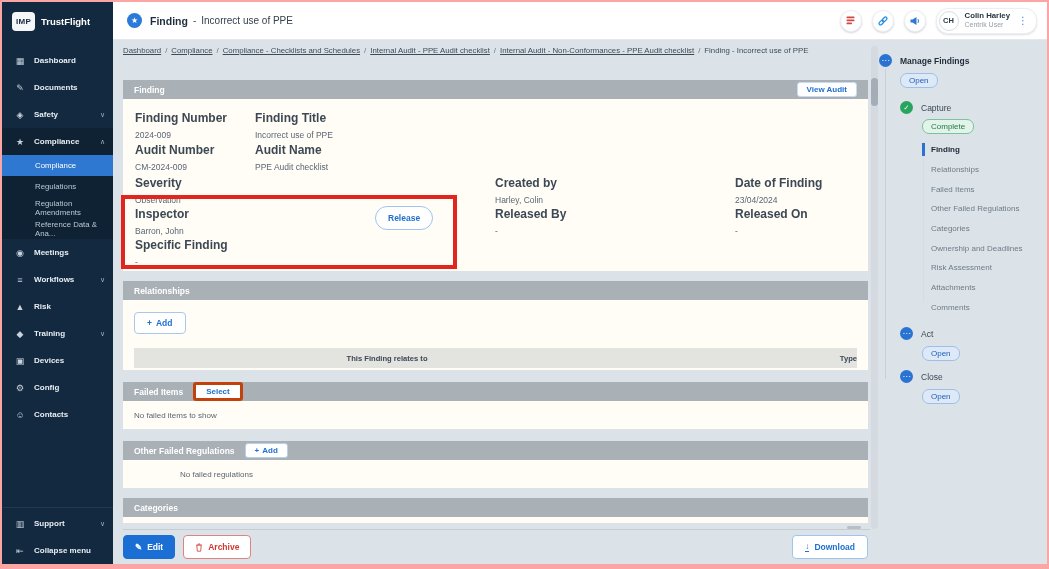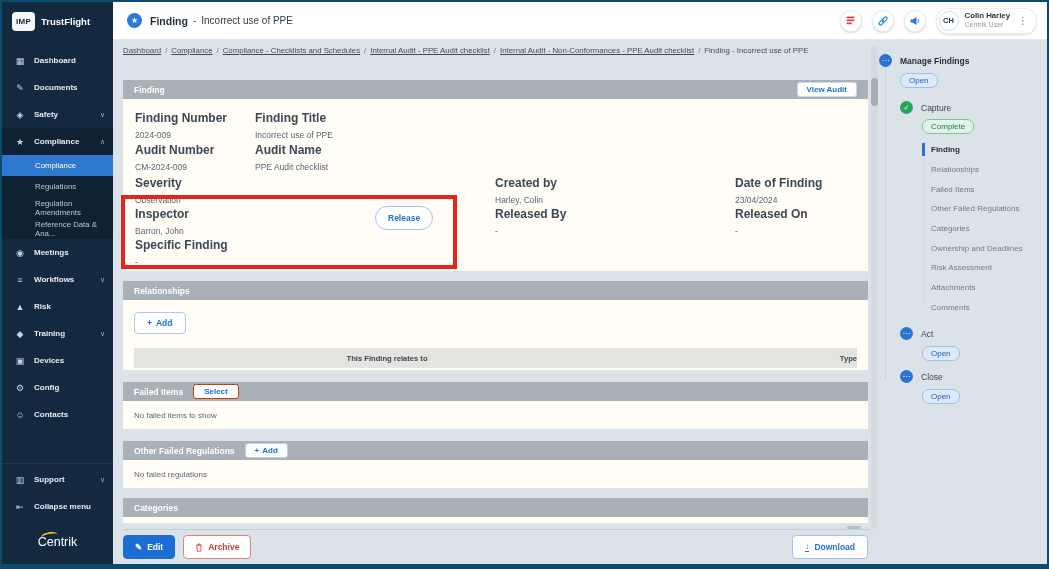--- a/index.html
+++ b/index.html
@@ -1,17 +1,17 @@
 <!DOCTYPE html>
 <html><head>
 <meta charset="utf-8">
 <style>
   * { box-sizing: border-box; margin: 0; padding: 0; }
   body { margin:0; font-family:"Liberation Sans","DejaVu Sans",sans-serif; }
-  .page { position:relative; width:1049px; height:569px; background:#0c4a6e; overflow:hidden; }
+  .page { position:relative; width:1049px; height:569px; background:#fca5a5; overflow:hidden; }
   .frame { position:absolute; top:2px; left:2px; right:2px; bottom:5px; background:#dce3e8; overflow:hidden; }
 
   
   .sidebar { position:absolute; left:0; top:0; bottom:0; width:111px; background:#13293f; display:flex; flex-direction:column; }
   .logo-row { height:38px; display:flex; align-items:center; gap:6px; padding-left:10px; flex:none; }
   .logo-badge { width:23px; height:19px; background:#f4f6f8; border-radius:4px; color:#16293e; font-size:8px; font-weight:700; display:flex; align-items:center; justify-content:center; letter-spacing:.3px; }
   .brand-name { color:#fff; font-size:9.5px; font-weight:700; }
   .nav { flex:none; margin-top:7px; }
   .nav-item { height:27px; display:flex; align-items:center; gap:8px; padding:0 8px 0 12px; color:#e7edf3; font-size:8px; font-weight:700; cursor:pointer; }
   .nicon { width:12px; text-align:center; font-size:9px; color:#c7d2dd; font-weight:400; }
@@ -50,21 +50,21 @@
   .main-col { position:absolute; left:121px; top:78px; width:745px; }
   .panel-header { height:19px; background:#a9b0b6; color:#fff; font-weight:700; font-size:8.5px; display:flex; align-items:center; gap:10px; padding:0 11px; }
   .panel-body { background:#fffdf6; position:relative; }
   .flabel { font-size:12px; font-weight:700; color:#3c4854; margin-bottom:5px; }
   .fvalue { font-size:8.5px; color:#5a6673; }
   .field { position:absolute; }
   .btn-view-audit { margin-left:auto; background:#fff; border:1px solid #c7dbf4; border-radius:3px; color:#2070d0; font-size:8px; font-weight:700; padding:2px 9px; cursor:pointer; }
   .btn-release { position:absolute; left:252px; top:107px; background:#fff; border:1px solid #9fc4ef; border-radius:12px; color:#2070d0; font-size:8.5px; font-weight:600; padding:6px 12px; cursor:pointer; }
   .btn-add { display:inline-flex; align-items:center; gap:4px; background:#fff; border:1px solid #a9c8ee; border-radius:4px; color:#2070d0; font-size:8.5px; font-weight:700; padding:5px 12px; cursor:pointer; }
   .btn-add-small { display:inline-flex; align-items:center; gap:3px; background:#fff; border:1px solid #b9cfe8; border-radius:3px; color:#2070d0; font-size:8px; font-weight:700; padding:2px 9px; cursor:pointer; }
-  .btn-select { background:#fff; border:1px solid #c2410c; border-radius:3px; color:#2070d0; font-size:8px; font-weight:700; padding:2px 10px; cursor:pointer; }
+  .btn-select { background:#fff; border:3px solid #c2410c; border-radius:3px; color:#2070d0; font-size:8px; font-weight:700; padding:2px 10px; cursor:pointer; }
   .table-head { margin-top:14px; height:20px; background:#e3e3e0; display:flex; align-items:center; }
   .th-relates { flex:0 0 70%; text-align:center; font-size:7.6px; font-weight:700; color:#3c4854; }
   .th-type { flex:1; text-align:right; font-size:7.6px; font-weight:700; color:#3c4854; }
   .empty-text { font-size:8px; color:#5a6673; padding:10px 0 0 11px; }
 
   
   .annotation { position:absolute; left:119px; top:193px; width:336px; height:74px; border:4px solid #e3261d; z-index:50; pointer-events:none; }
 
   
   .footer-bar { position:absolute; left:121px; top:531px; width:745px; height:28px; display:flex; align-items:center; gap:8px; }
@@ -166,23 +166,20 @@
     <div class="side-bottom">
       <div class="nav-item">
         <span class="nicon">▥</span>
         <span>Support</span>
         <span class="nchev">∨</span>
       </div>
       <div class="nav-item">
         <span class="nicon">⇤</span>
         <span>Collapse menu</span>
       </div>
-    </div>
-    <div class="centrik-row">
-      <span class="centrik-wrap"><span class="centrik-arc"></span><span>Centrik</span></span>
     </div>
   </aside>
 
   <header class="topbar">
     <span class="page-icon">
           <span>★</span>
         </span>
     <span class="title-bold">Finding</span>
     <span class="title-sep">-</span>
     <span class="title-rest">Incorrect use of PPE</span>
@@ -318,21 +315,21 @@
     </section>
 
     <section style="margin-bottom:10px;">
       <div class="panel-header">
         <span>Other Failed Regulations</span>
         <button class="btn-add-small">
           <span>+</span>
           <span>Add</span>
         </button>
       </div>
-      <div class="panel-body" style="height:28px;">
+      <div class="panel-body" style="height:28px;padding-left:46px;">
         <div class="empty-text">No failed regulations</div>
       </div>
     </section>
 
     <section>
       <div class="panel-header">
         <span>Categories</span>
       </div>
       <div class="panel-body" style="height:6px;"></div>
     </section>

